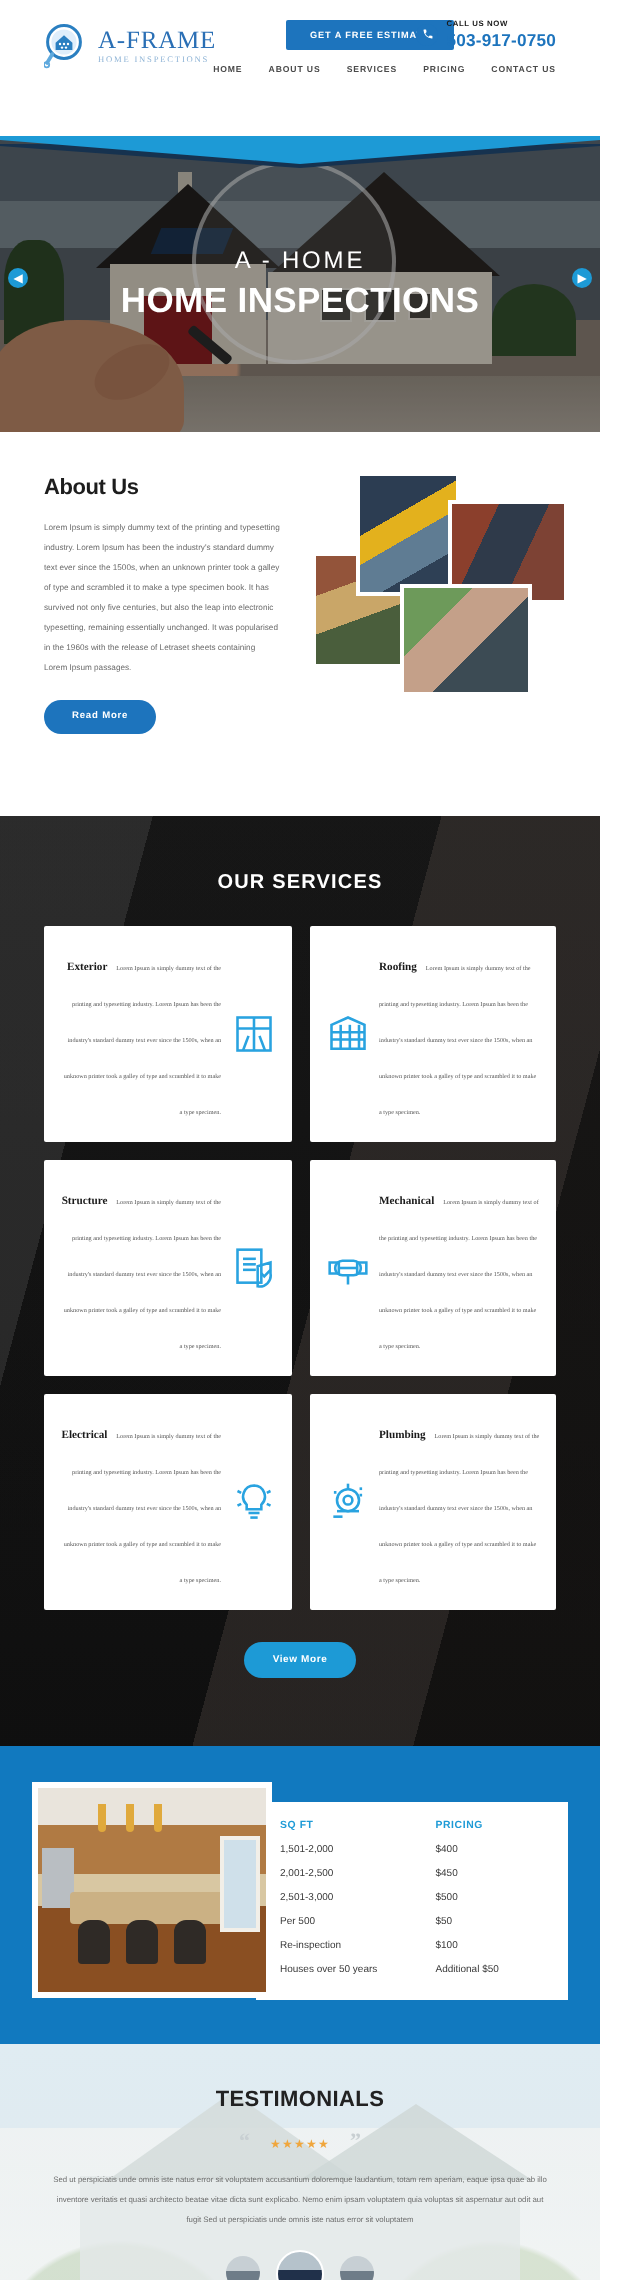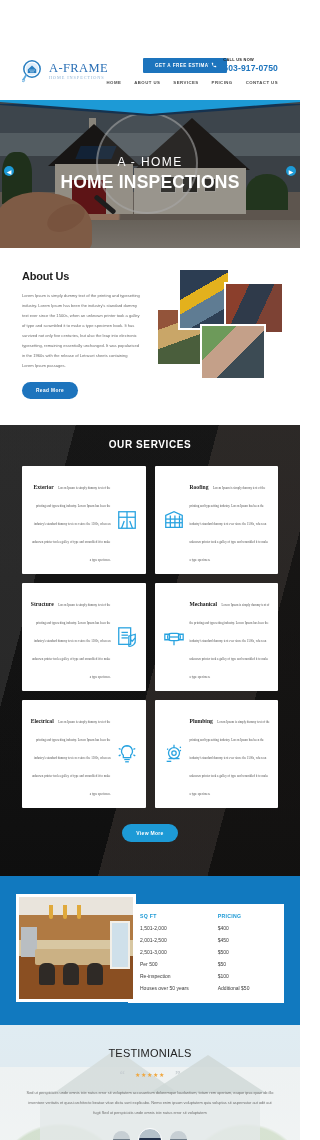--- a/index.html
+++ b/index.html
@@ -6,25 +6,24 @@
   body {
     width: 300px;
     font-family: "Liberation Sans", sans-serif;
     background: #ffffff;
     overflow-x: hidden;
   }
   .page { width: 300px; position: relative; }
 
   
   .header {
-    height: 52px;
+    height: 68px;
     background: #ffffff;
     position: relative;
     padding: 12px 14px;
-    margin-top: 48px;
   }
   .logo-wrap {
     position: absolute;
     left: 22px; top: 11px;
     display: flex; align-items: center; gap: 3px;
   }
   .logo-mark { width: 24px; height: 24px; position: relative; }
   .logo-text { line-height: 1; }
   .logo-title {
     font-family: "Liberation Serif", serif;
@@ -176,21 +175,21 @@
          background: linear-gradient(150deg,#2c3d52 0 35%,#e3b11d 35% 52%,#5f7c93 52% 75%,#2e4055 75%); }
   .ph2 { left: 68px; top: 14px; width: 60px; height: 52px;
          background: linear-gradient(115deg,#8b3f2c 0 30%,#2f3a4a 30% 62%,#7d4234 62%); }
   .ph3 { left: 0px; top: 40px; width: 52px; height: 58px;
          background: linear-gradient(160deg,#93543a 0 28%,#c9a668 28% 55%,#4a5e3c 55%); }
   .ph4 { left: 44px; top: 56px; width: 66px; height: 56px;
          background: linear-gradient(135deg,#6d9a5a 0 30%,#c4a089 30% 58%,#3c4b54 58%); }
 
   
   .services {
-    background: #4c1d95; padding: 14px 0 34px; position: relative; overflow: hidden;
+    background: #4c1d95; padding: 28px 0 34px; position: relative; overflow: hidden; margin-top: 15px;
   }
   .services::before {
     content: ""; position: absolute; inset: 0;
     background:
       linear-gradient(105deg, rgba(60,60,60,.55) 0 18%, rgba(20,20,20,.2) 18% 52%, rgba(70,62,58,.45) 52% 78%, rgba(25,22,20,.4) 78%),
       linear-gradient(#171717,#0e0e0e);
   }
   .services-title {
     position: relative; text-align: center; color: #fff;
     font-size: 10px; font-weight: bold; letter-spacing: 0.6px; margin-bottom: 16px;
@@ -270,21 +269,21 @@
     border-bottom: 44px solid rgba(212,220,219,.85);
   }
   .testi-houseB {
     position: absolute; left: 150px; top: 30px; width: 0; height: 0;
     border-left: 58px solid transparent; border-right: 58px solid transparent;
     border-bottom: 38px solid rgba(206,215,214,.8);
   }
   .testi-wall { position: absolute; left: 40px; top: 66px; width: 220px; height: 58px; background: rgba(228,233,232,.8); }
   .testi-title {
     position: relative; text-align: center; color: #222;
-    font-size: 11px; font-weight: normal; letter-spacing: 0.2px;
+    font-size: 11px; font-weight: bold; letter-spacing: 0.2px;
   }
   .quote-row {
     position: relative; display: flex; align-items: center; justify-content: center;
     gap: 10px; margin-top: 10px;
   }
   .qmark { color: #c8cfd2; font-size: 11px; font-weight: bold; line-height: 1; font-family: "Liberation Serif", serif; }
   .stars { color: #f0a63c; font-size: 6px; letter-spacing: 0.6px; }
   .testi-copy {
     position: relative; width: 250px; margin: 8px auto 0; text-align: center;
     font-size: 3.9px; line-height: 2.5; color: #6d6d6d;

